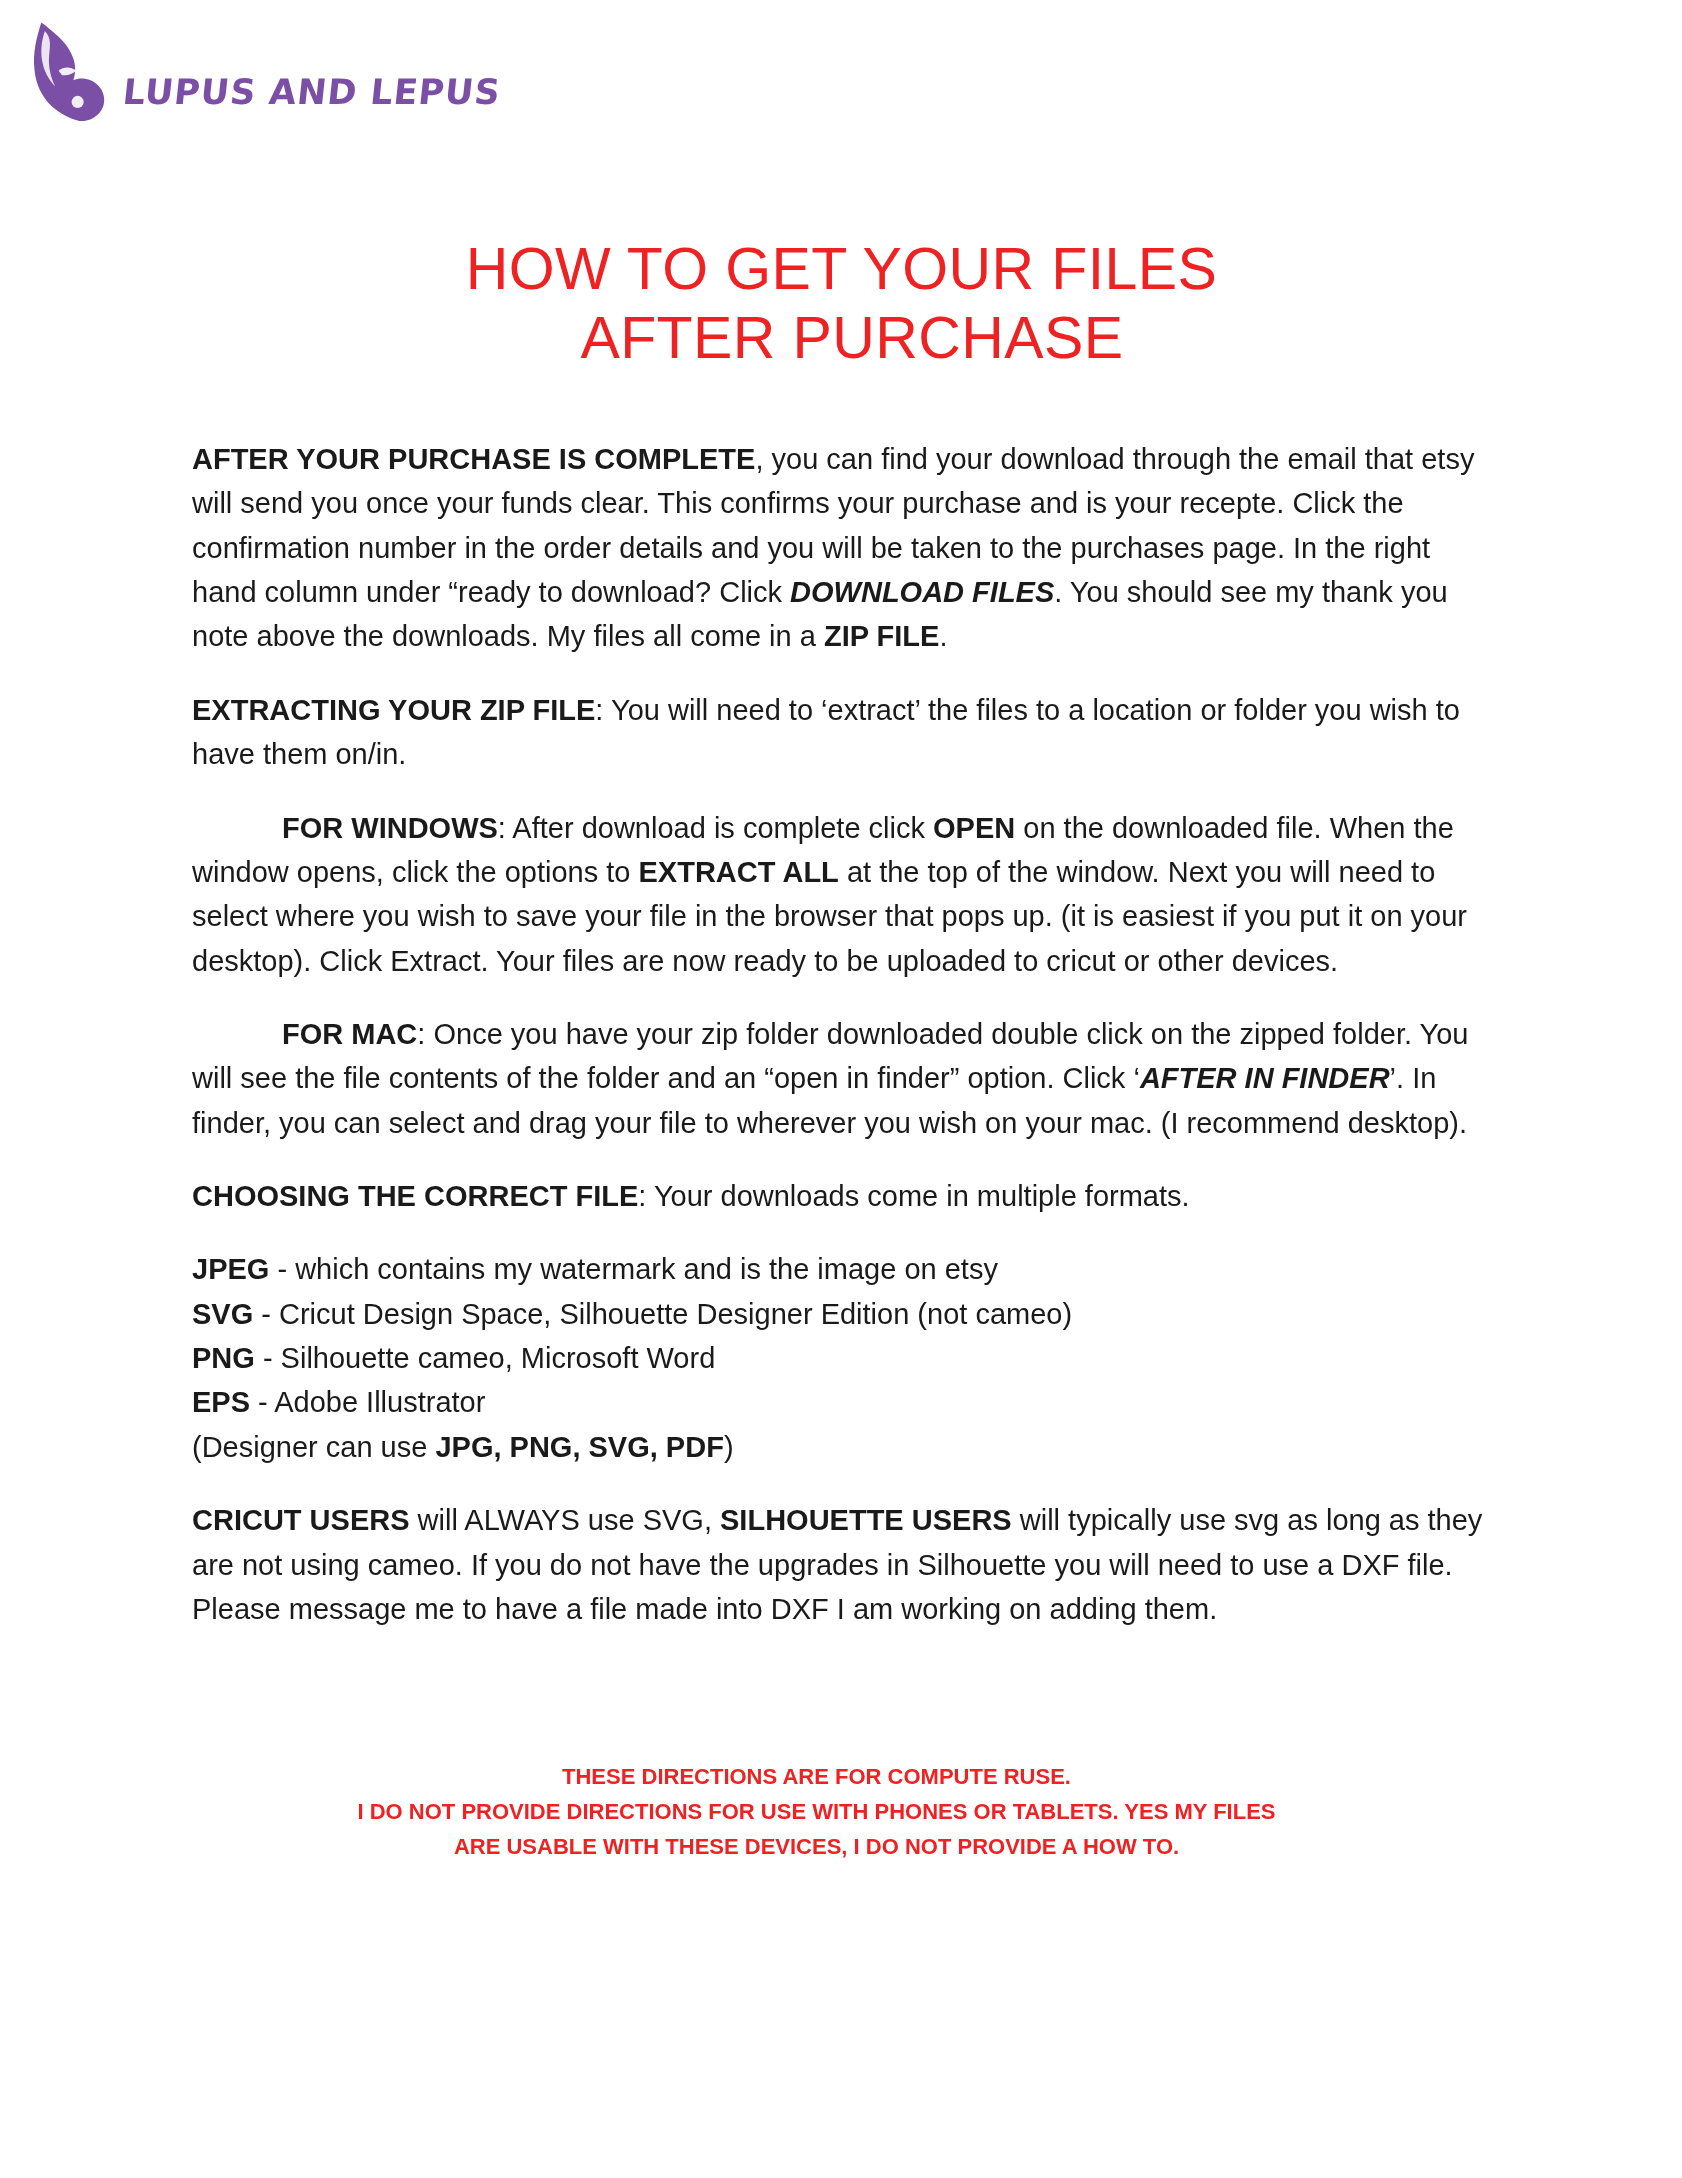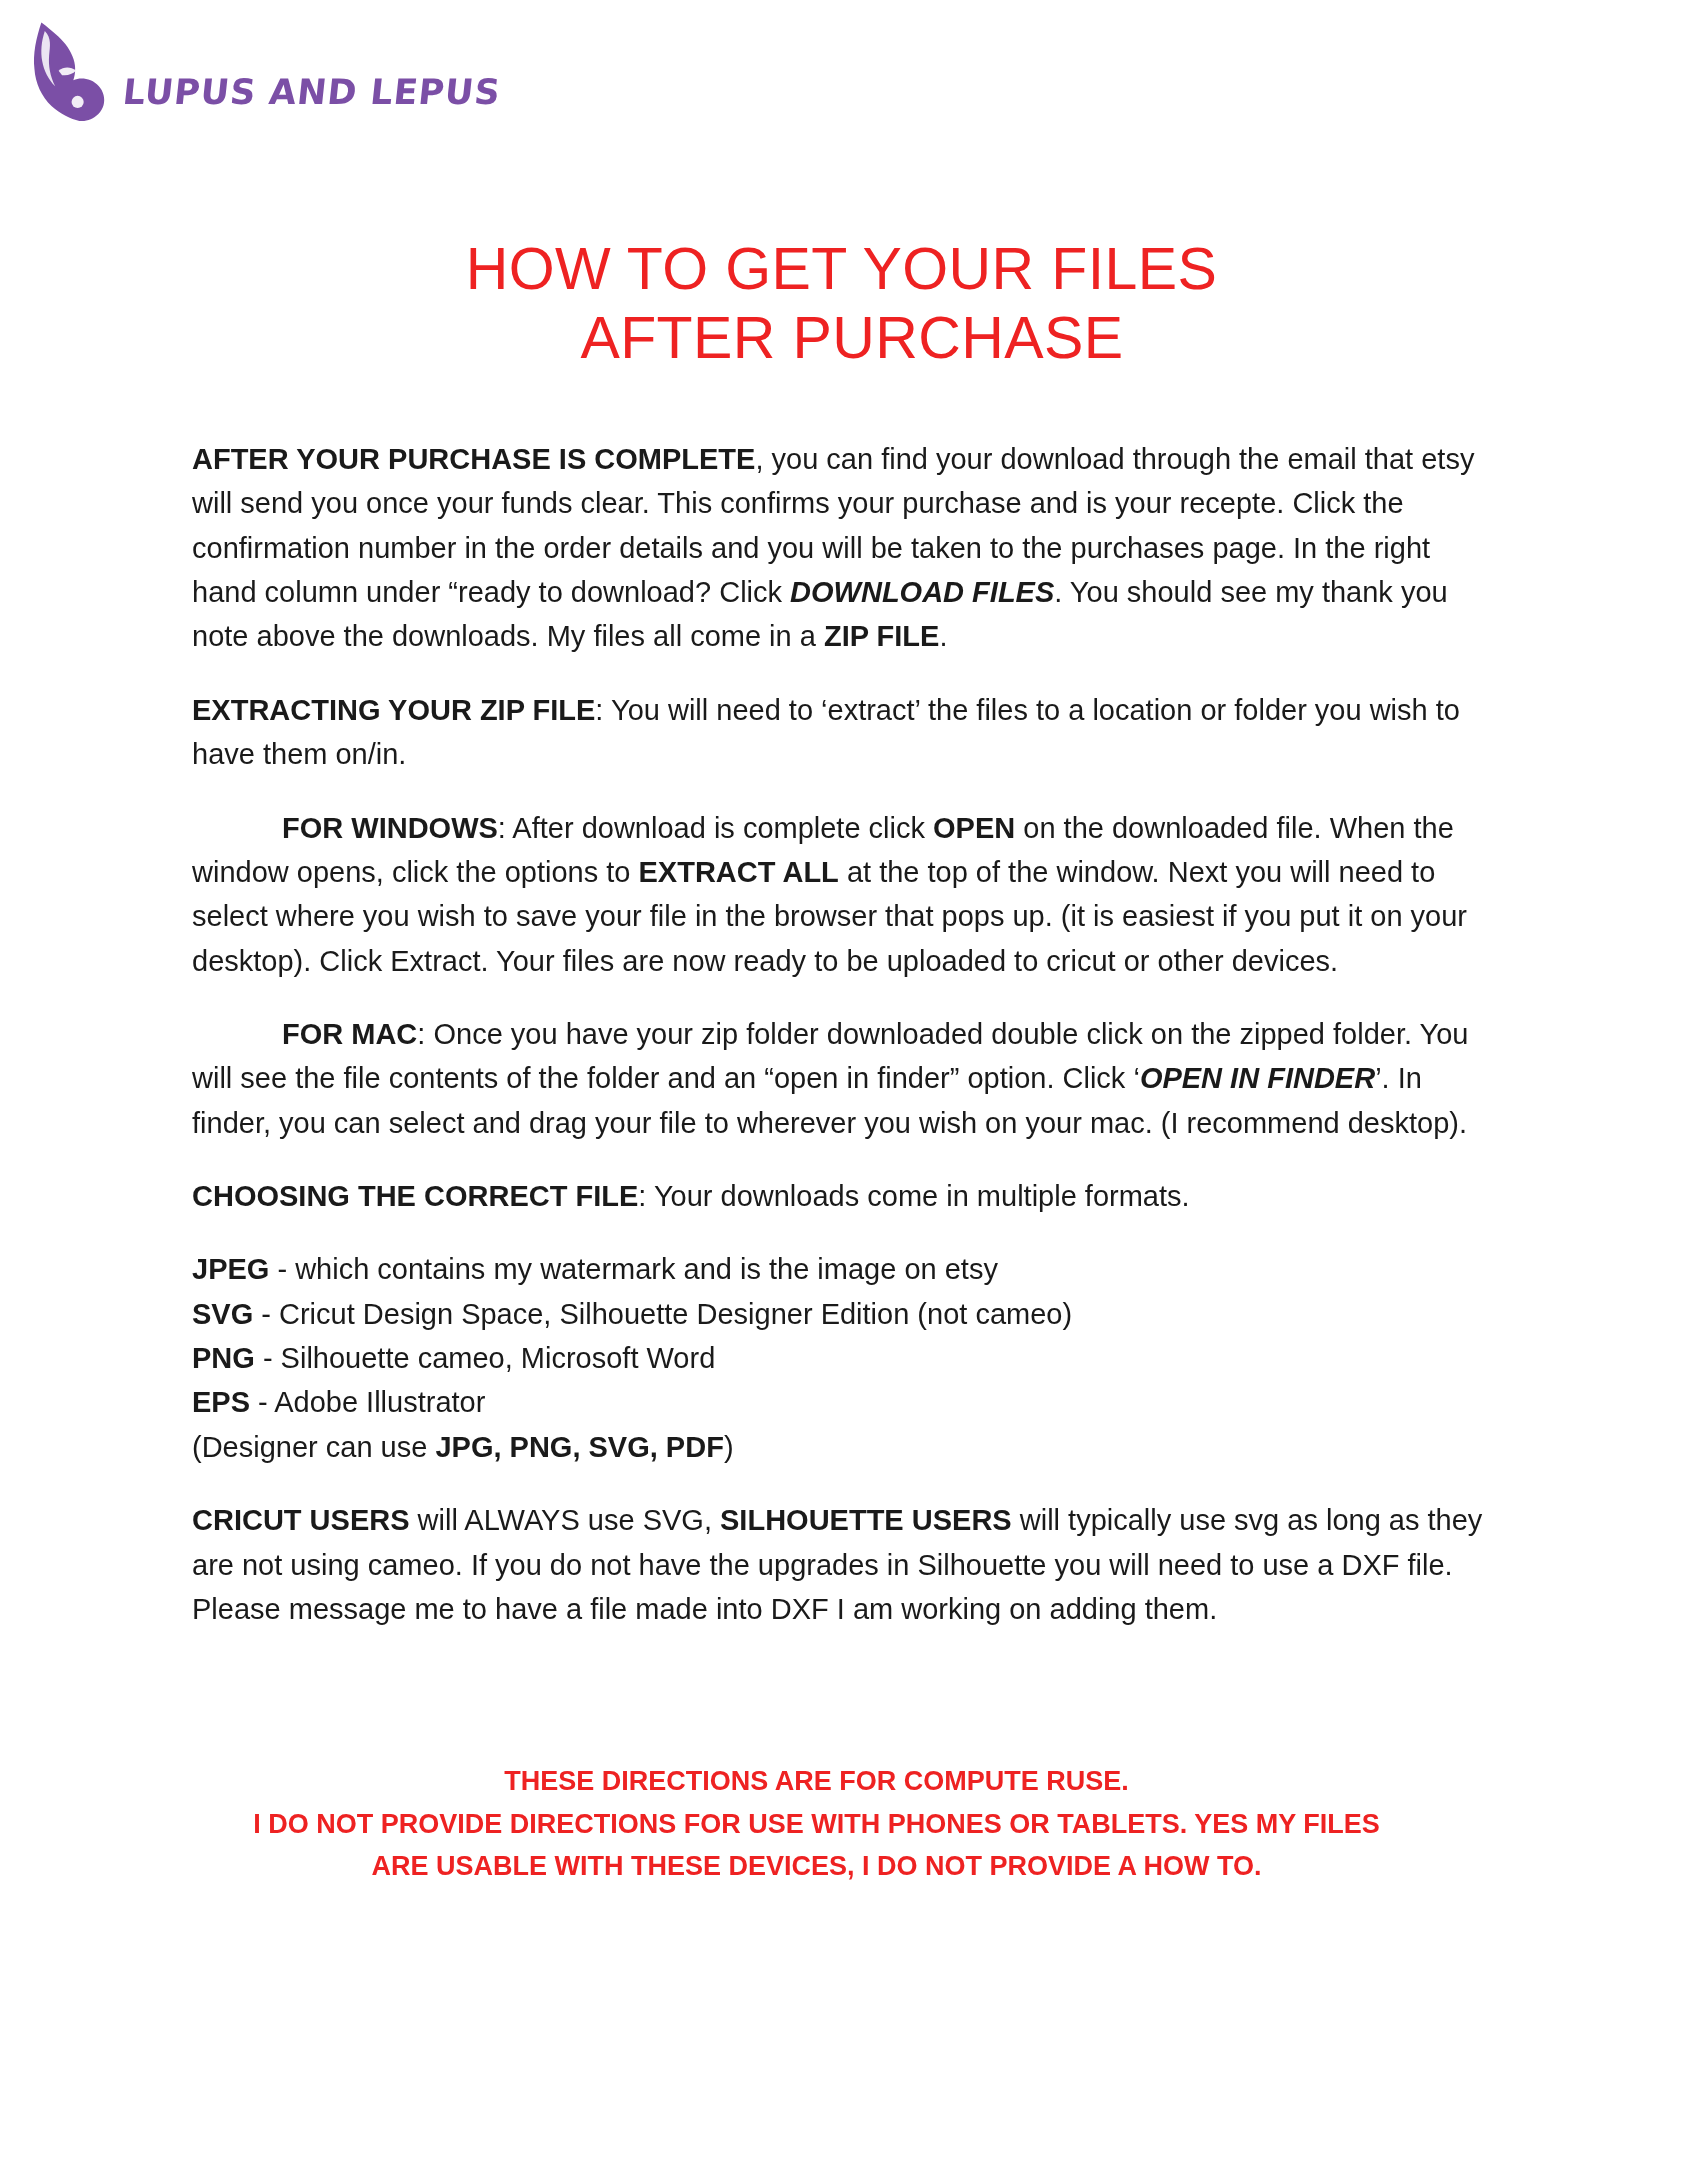--- a/index.html
+++ b/index.html
@@ -92,21 +92,21 @@
 
   
   .notice {
     position: absolute;
     top: 1760px;
     left: 0;
     width: 1633px;
     text-align: center;
     color: #ee2222;
     font-weight: bold;
-    font-size: 27px;
+    font-size: 22px;
     line-height: 1.58;
     font-family: "Liberation Sans", sans-serif;
   }
   .notice div { display: block; }
 </style>
 </head>
 <body>
 
 <div class="page">
 
@@ -133,21 +133,21 @@
 
     <p class="para">
       <b>EXTRACTING YOUR ZIP FILE</b><span>: You will need to ‘extract’ the files to a location or folder you wish to have them on/in.</span>
     </p>
 
     <p class="para">
       <span class="indent"></span><b>FOR WINDOWS</b><span>: After download is complete click </span><b>OPEN</b><span> on the downloaded file. When the window opens, click the options to </span><b>EXTRACT ALL</b><span> at the top of the window. Next you will need to select where you wish to save your file in the browser that pops up. (it is easiest if you put it on your desktop). Click Extract. Your files are now ready to be uploaded to cricut or other devices.</span>
     </p>
 
     <p class="para">
-      <span class="indent"></span><b>FOR MAC</b><span>: Once you have your zip folder downloaded double click on the zipped folder. You will see the file contents of the folder and an “open in finder” option. Click ‘</span><b class="bi">OPEN IN FINDER</b><span>’. In finder, you can select and drag your file to wherever you wish on your mac. (I recommend desktop).</span>
+      <span class="indent"></span><b>FOR MAC</b><span>: Once you have your zip folder downloaded double click on the zipped folder. You will see the file contents of the folder and an “open in finder” option. Click ‘</span><b class="bi">AFTER IN FINDER</b><span>’. In finder, you can select and drag your file to wherever you wish on your mac. (I recommend desktop).</span>
     </p>
 
     <p class="para">
       <b>CHOOSING THE CORRECT FILE</b><span>: Your downloads come in multiple formats.</span>
     </p>
 
     <div class="formats">
       <div><b>JPEG</b><span> - which contains my watermark and is the image on etsy</span></div>
       <div><b>SVG</b><span> - Cricut Design Space, Silhouette Designer Edition (not cameo)</span></div>
       <div><b>PNG</b><span> - Silhouette cameo, Microsoft Word</span></div>

